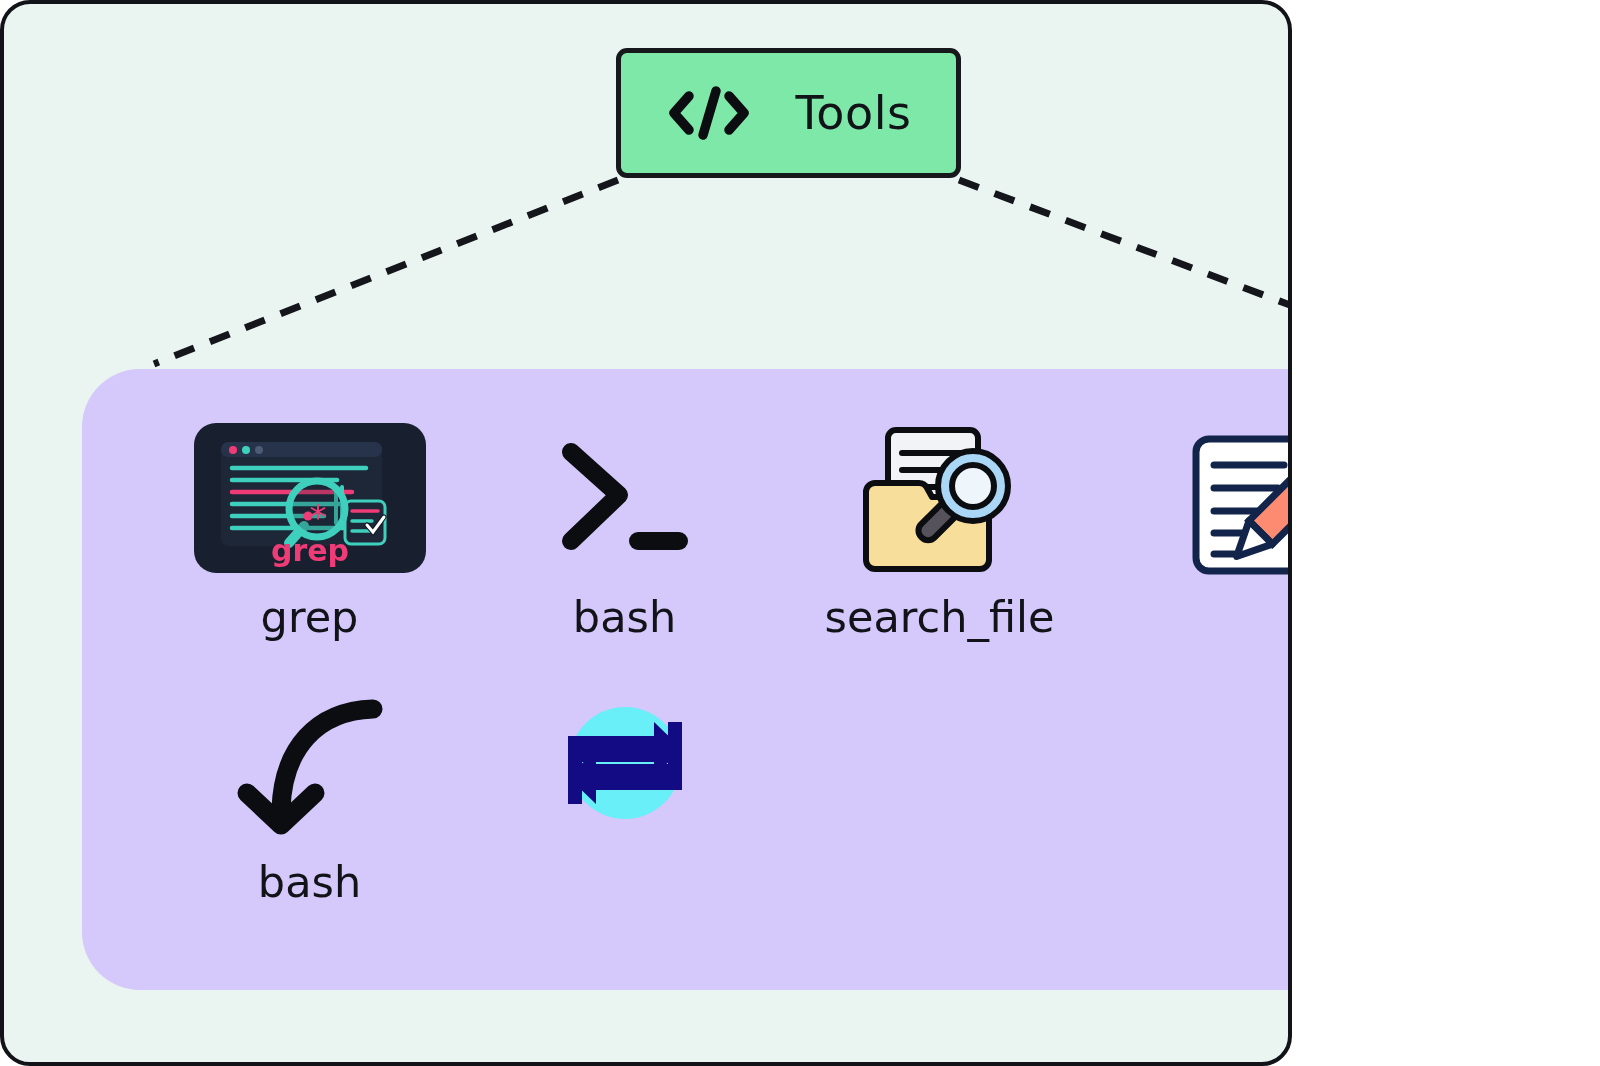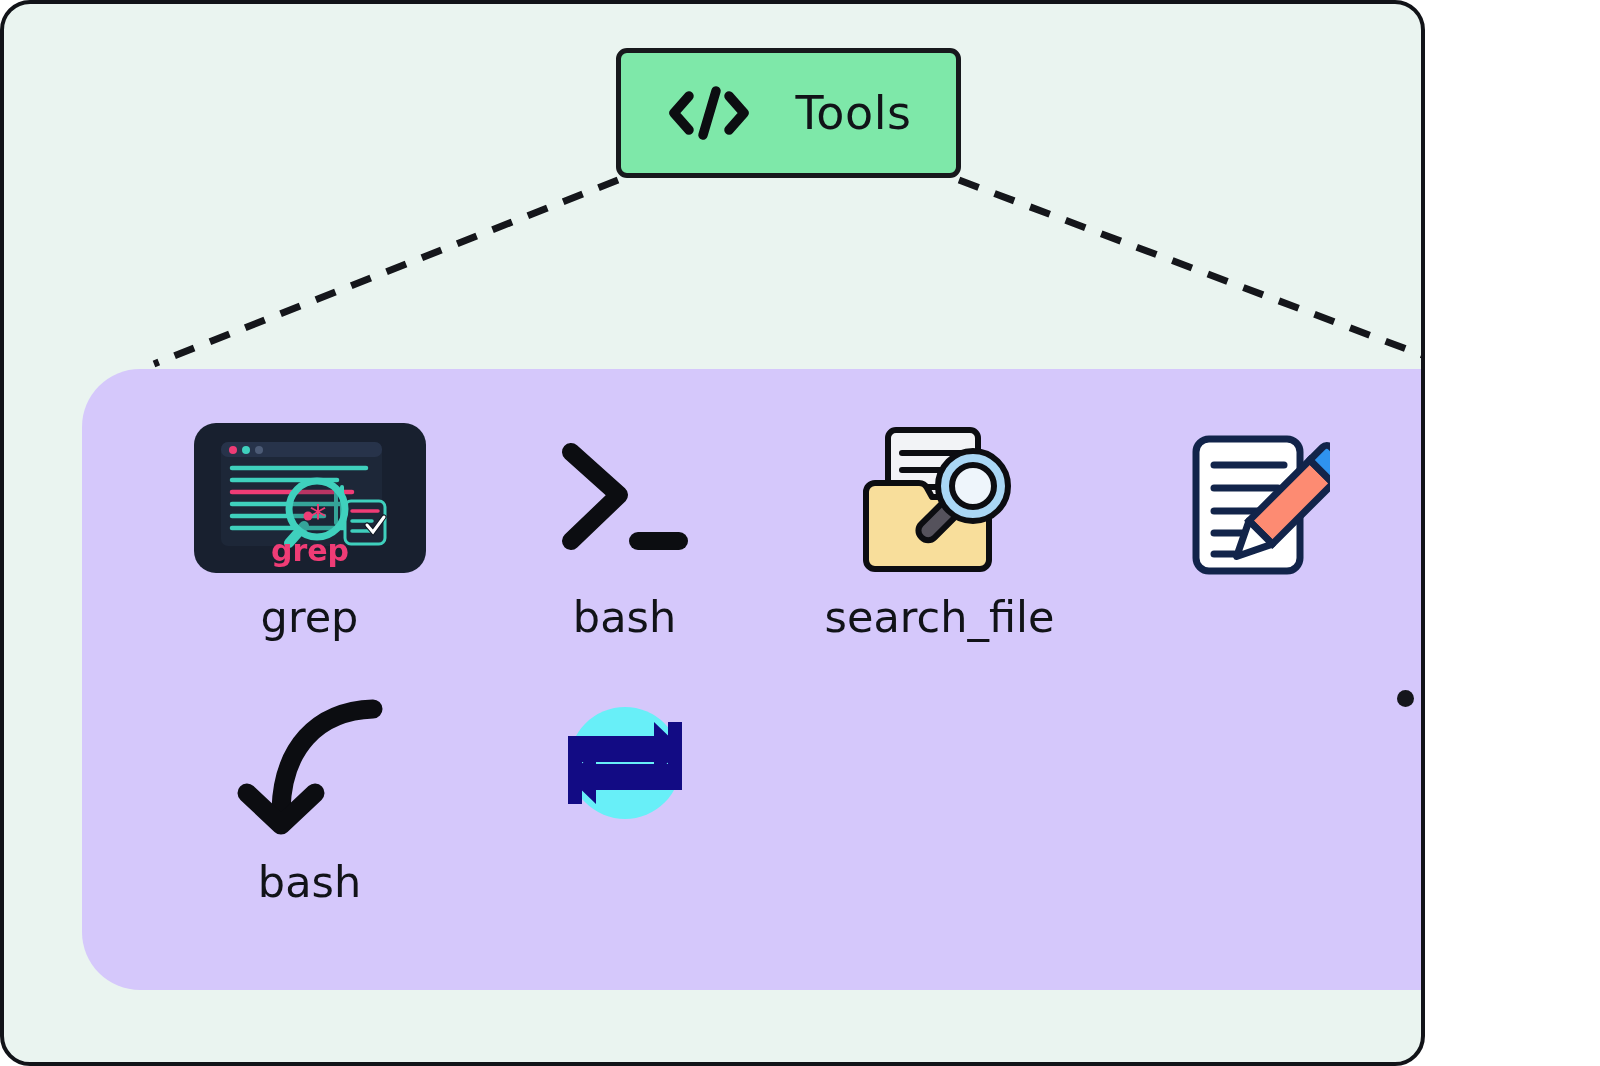--- a/index.html
+++ b/index.html
@@ -5,21 +5,21 @@
 <style>
   * { box-sizing: border-box; margin: 0; padding: 0; }
   html, body {
     width: 1600px; height: 1066px;
     background: #ffffff;
     font-family: "DejaVu Sans", sans-serif;
     overflow: hidden;
   }
   #canvas {
     position: relative;
-    width: 1425px; height: 1066px;
+    width: 1292px; height: 1066px;
     background: #eaf4f0;
     border: 4px solid #111318;
     border-radius: 30px;
     overflow: hidden;
   }
   #connectors {
     position: absolute; left: 0; top: 0;
     width: 1600px; height: 1066px;
     pointer-events: none;
   }

